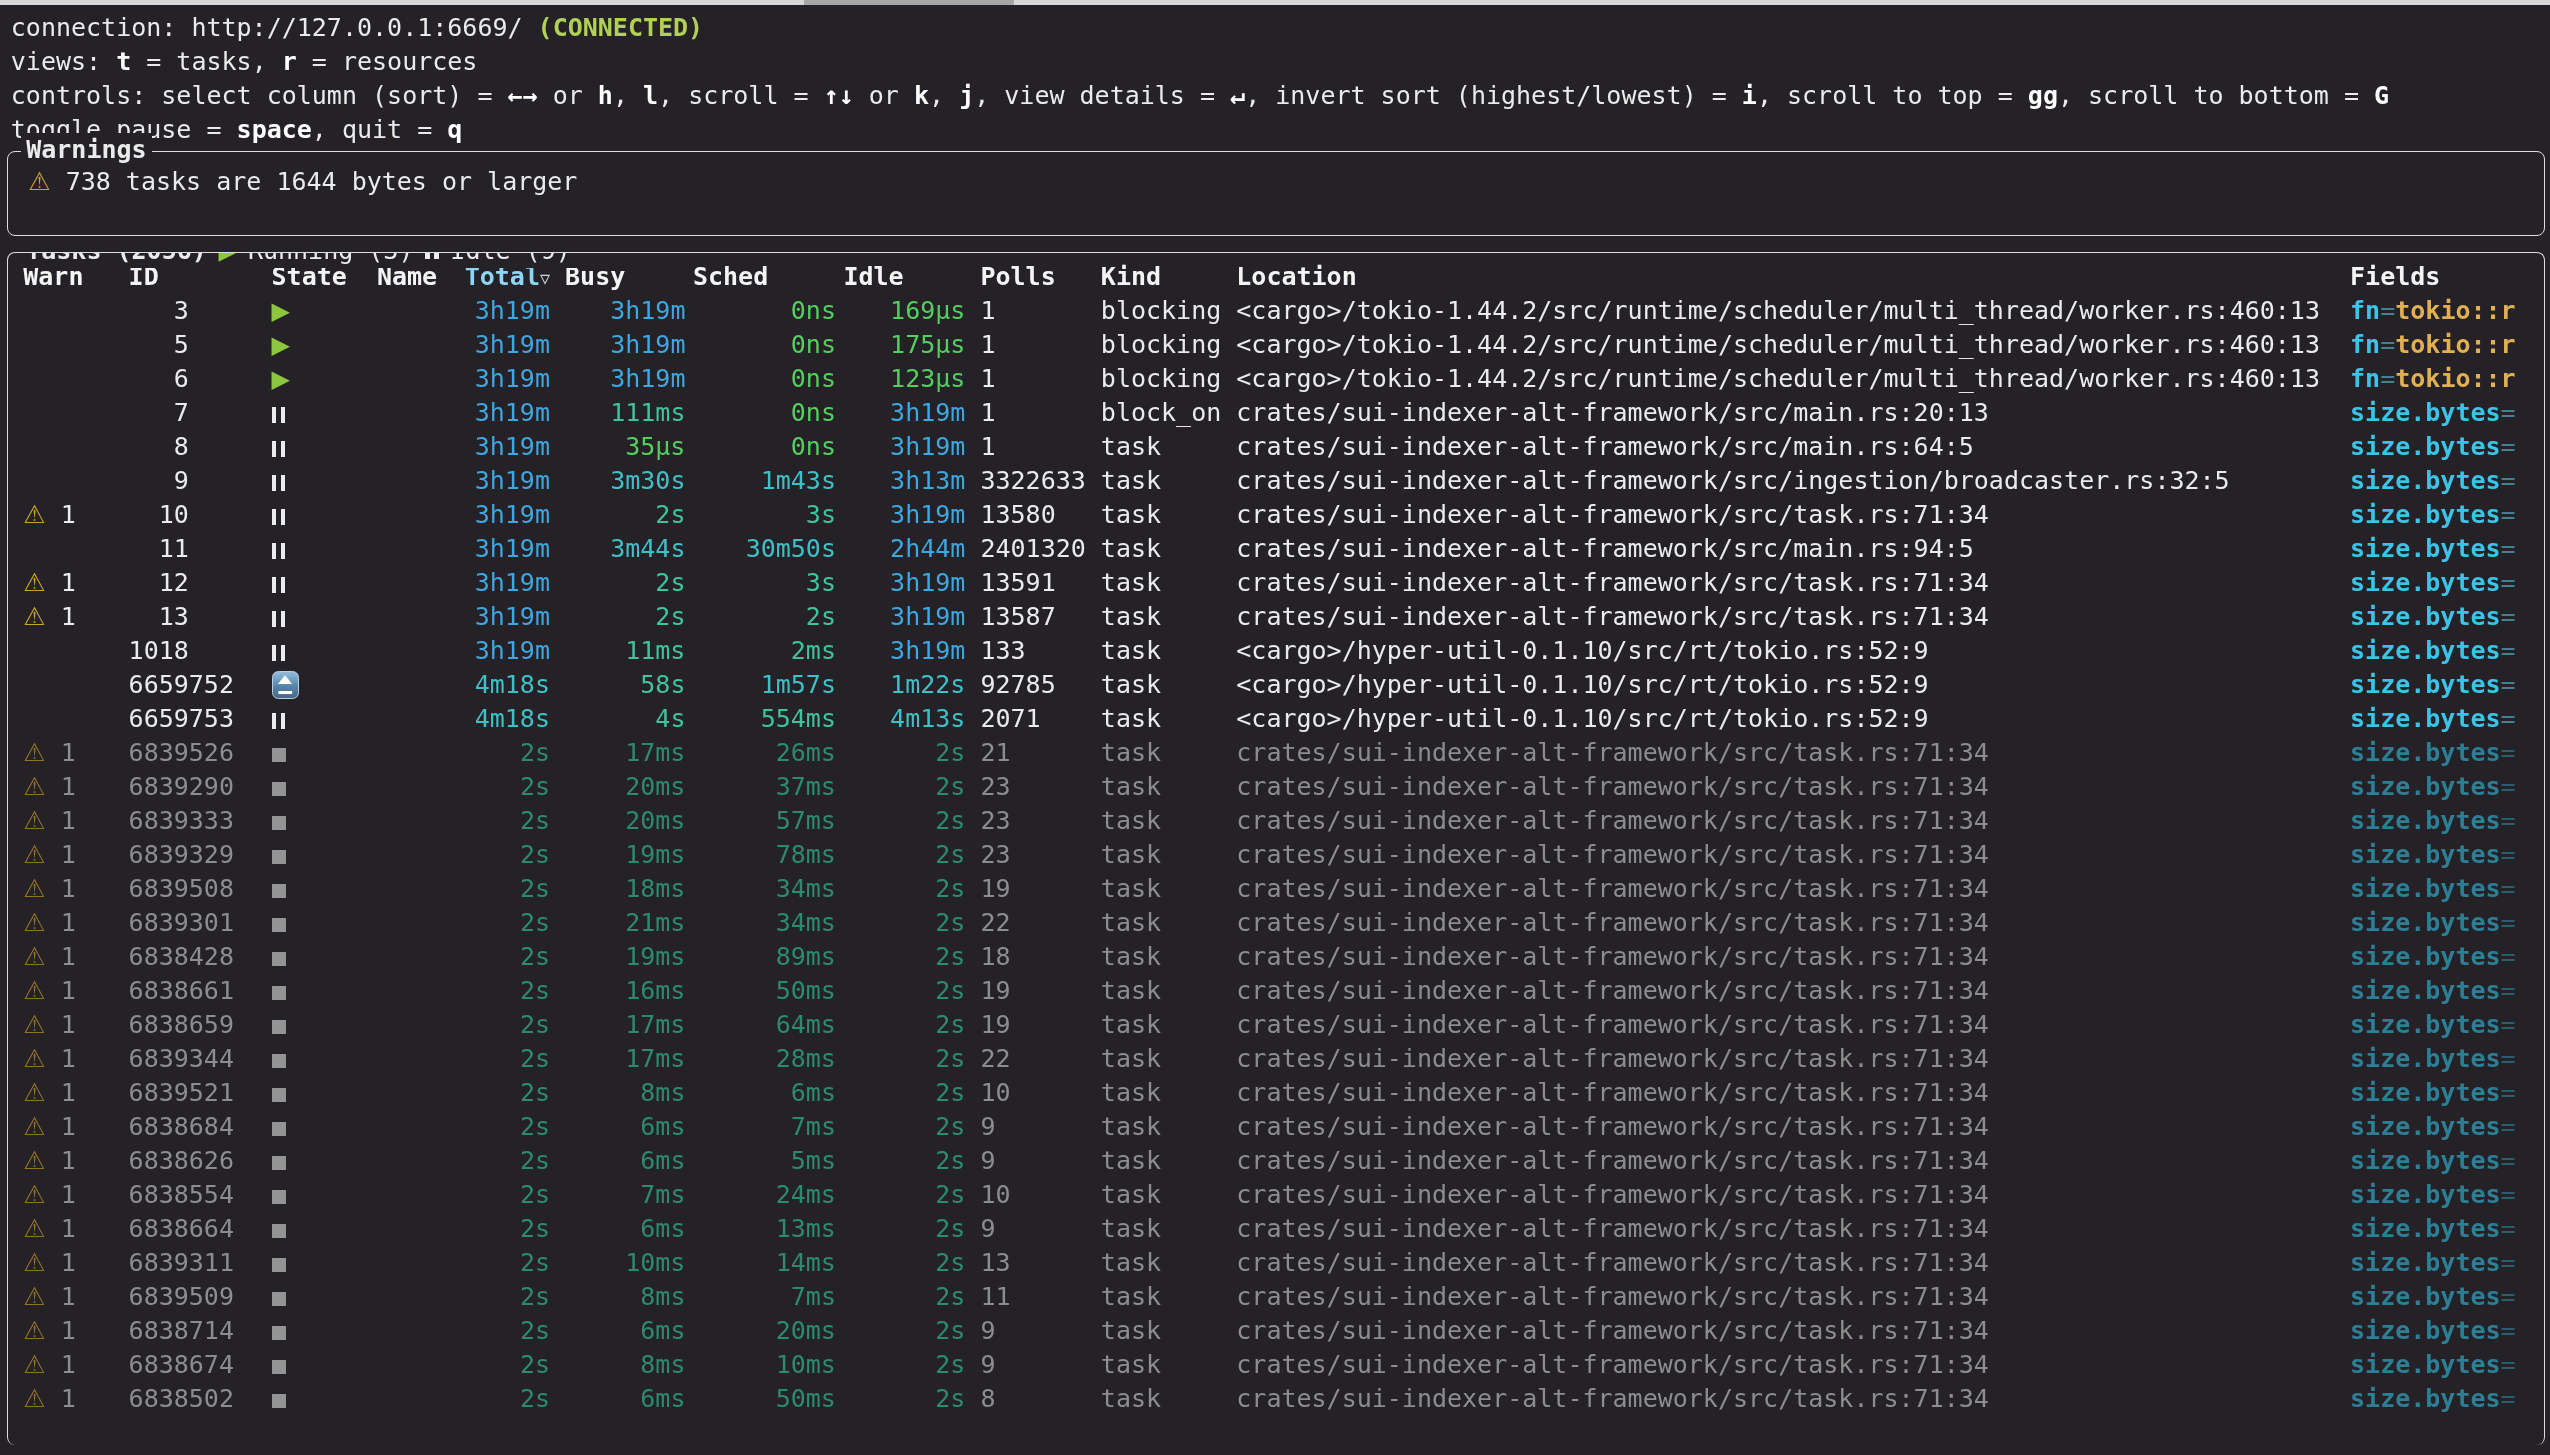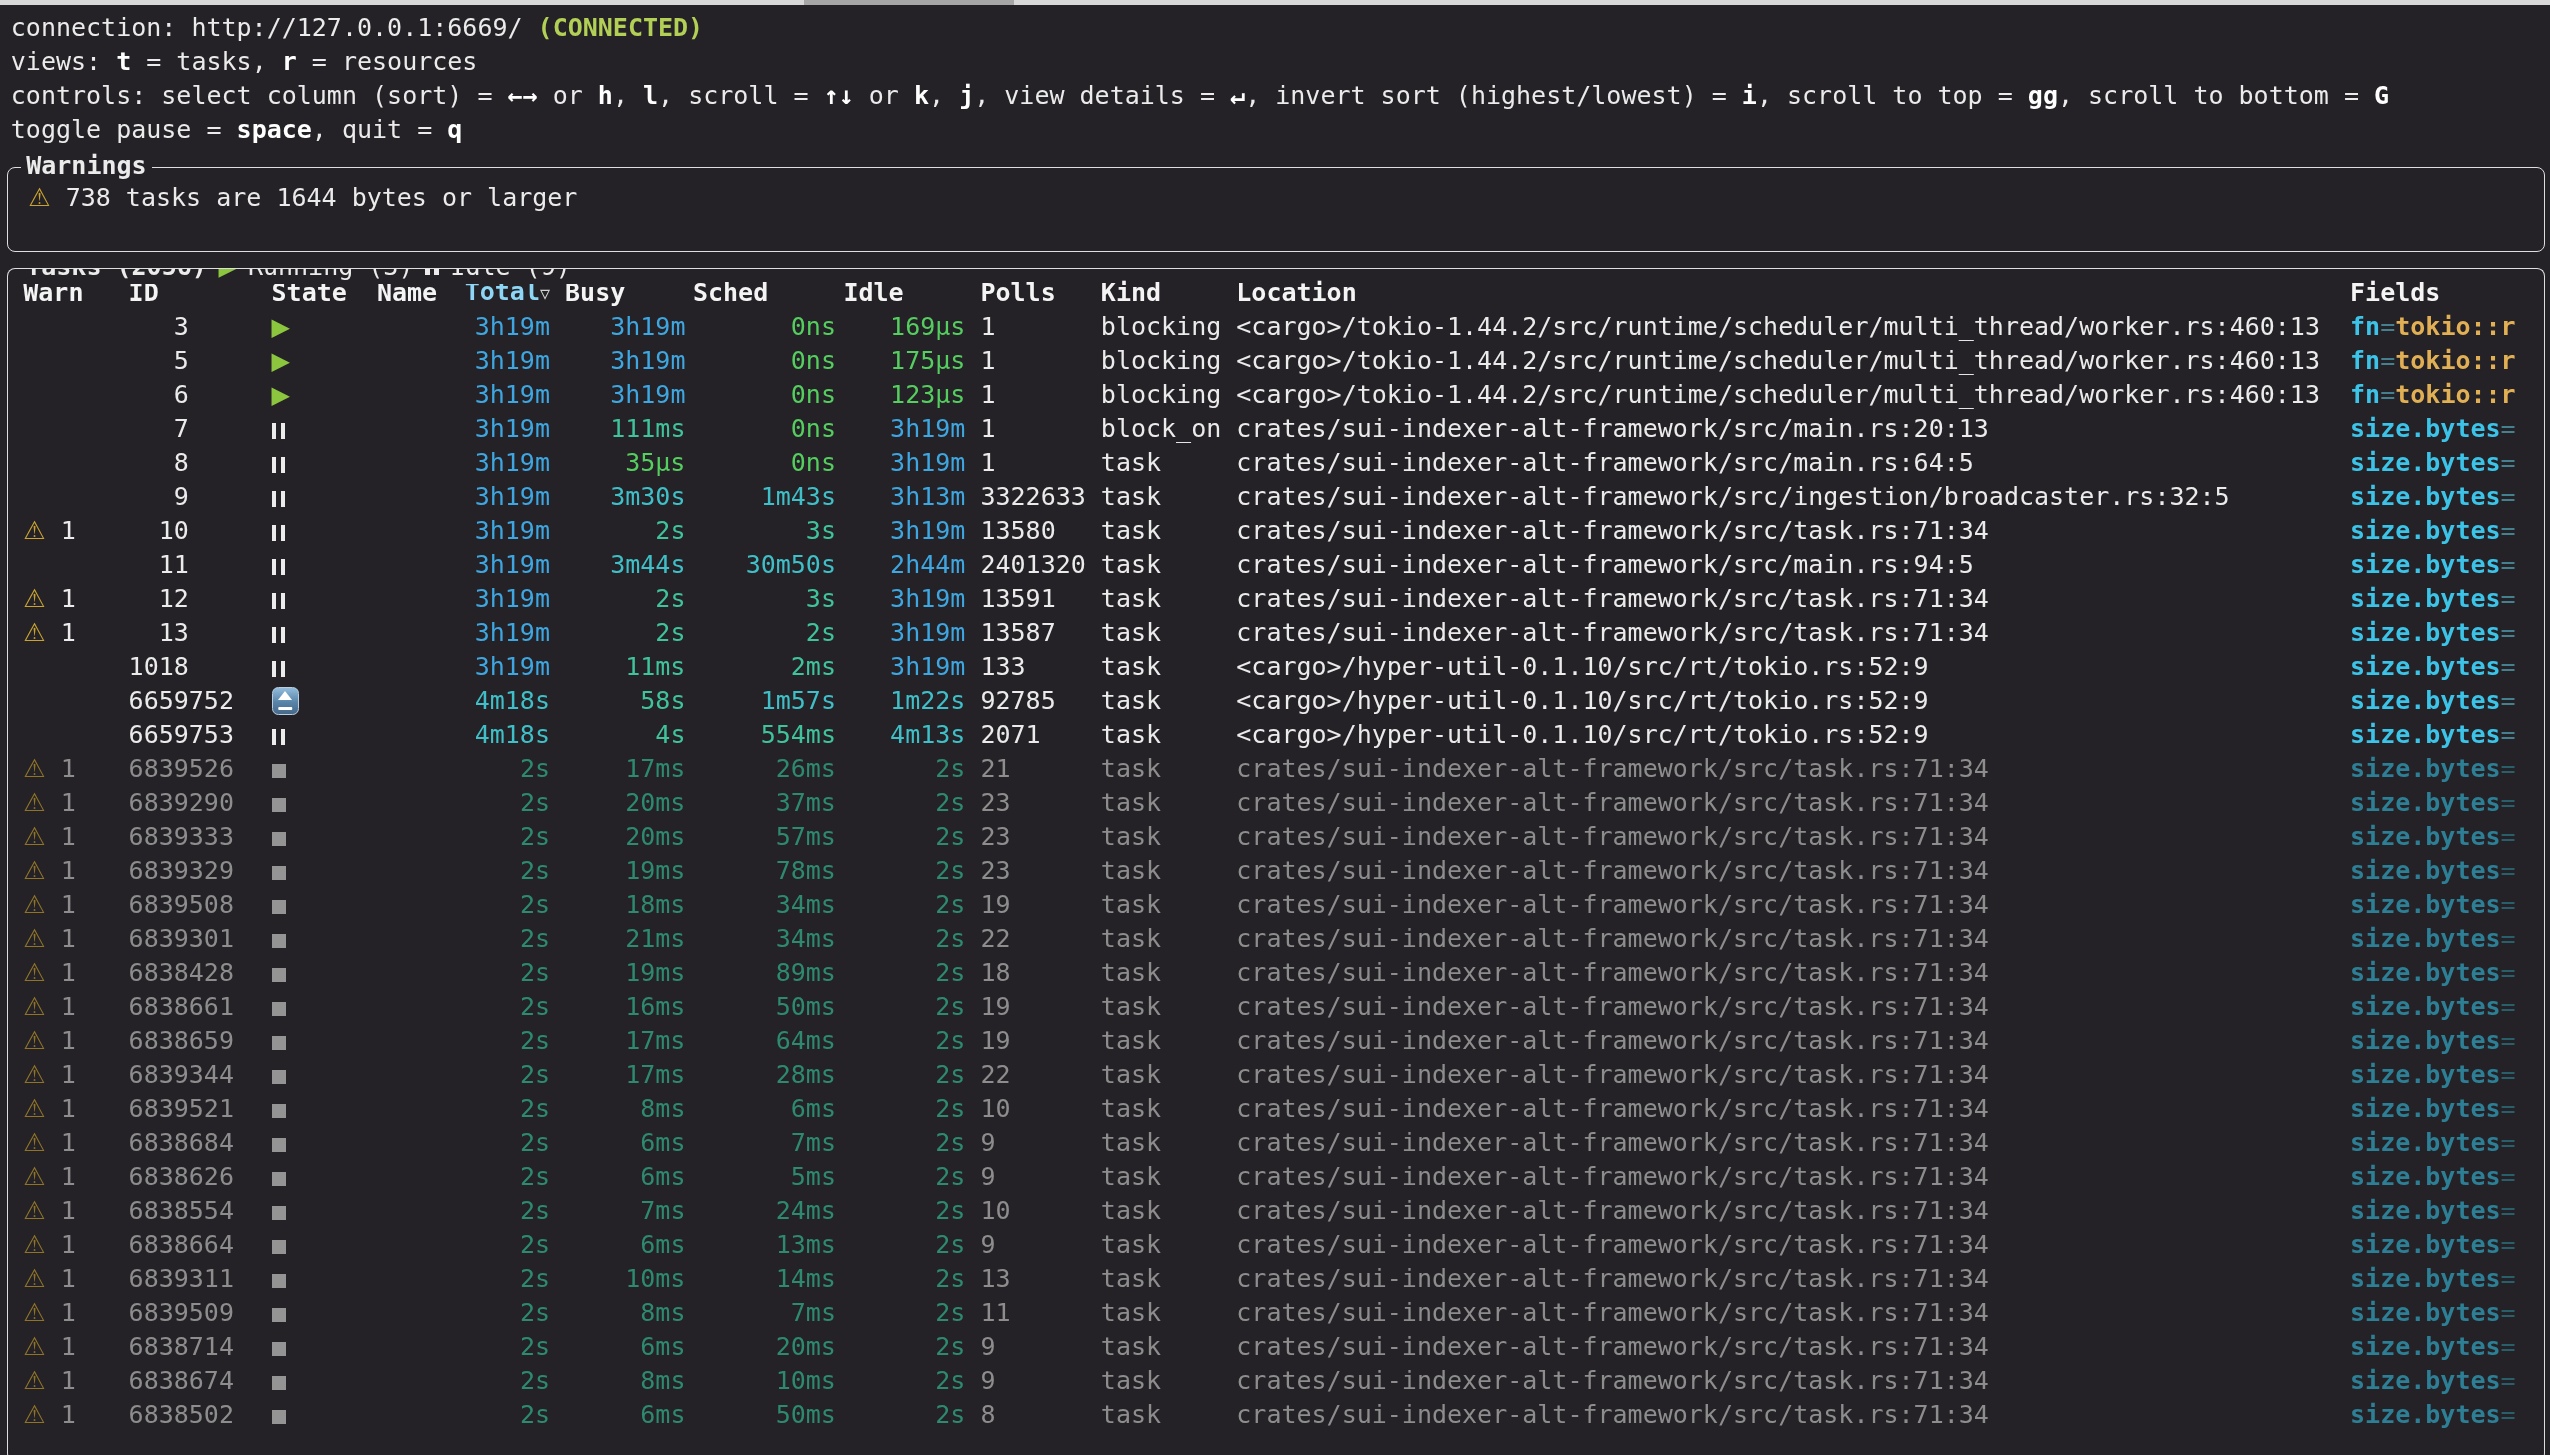--- a/index.html
+++ b/index.html
@@ -14,30 +14,30 @@
   
   .strip{height:5.4px;background:var(--color-strip,#d8d8d8);position:relative}
   .strip .thumb{position:absolute;left:804px;top:0;width:210px;height:100%;background:var(--color-strip_thumb,#a6a6a6)}
   
   .status{padding:5.4px 0 0 10.8px;white-space:pre}
   .sline .k{font-weight:bold;color:#ffffff}
   .sline .conn{font-weight:bold;color:var(--color-connected,#b2cf56)}
   
   .box{margin:0 5.4px 0 7.2px;border:1.8px solid var(--color-border,#dedede);border-radius:8px;position:relative}
   .legend{position:absolute;top:-19px;left:12.6px;background:var(--color-bg,#242226);padding:0 5.4px;white-space:pre}
-  .warnings{margin-top:20px;padding:13.5px 0 36px 0}
+  .warnings{margin-top:4px;padding:13.5px 0 36px 0}
   .warnline{padding-left:20px;white-space:pre}
   .warn-ico{color:var(--color-warn,#c9a230);font-family:"DejaVu Sans",sans-serif}
   .tasks{margin-top:16px;height:1193px;border-bottom:none;overflow:hidden}
   .tasks-legend{display:inline-flex;align-items:center;gap:11.7px}
   .runico{color:var(--color-running,#8cc63f);font-family:"DejaVu Sans",sans-serif;font-size:23px}
   .pbars{display:inline-flex;gap:4.5px;vertical-align:-1.8px}
   .pbars i{display:block;width:4.5px;height:16px;background:#ececec}
   
-  .thead,.tr{display:flex;height:34px;line-height:34px;white-space:pre;align-items:flex-end}
+  .thead,.tr{display:flex;height:34px;line-height:34px;white-space:pre;align-items:center}
   .thead{margin-top:7.2px;font-weight:bold;color:#f4f4f4}
   .c-warn{width:8ch;padding-left:1ch}
   .c-id{width:8ch;white-space:pre}
   .c-state{width:7ch;padding-left:1.5ch}
   .c-name{width:6ch;padding-left:1.5ch}
   .c-total{width:7ch;text-align:right}
   .c-busy{width:9ch;text-align:right}
   .c-sched{width:10ch;text-align:right}
   .c-idle{width:8.6ch;text-align:right}
   .c-polls{width:9ch;padding-left:1ch}

